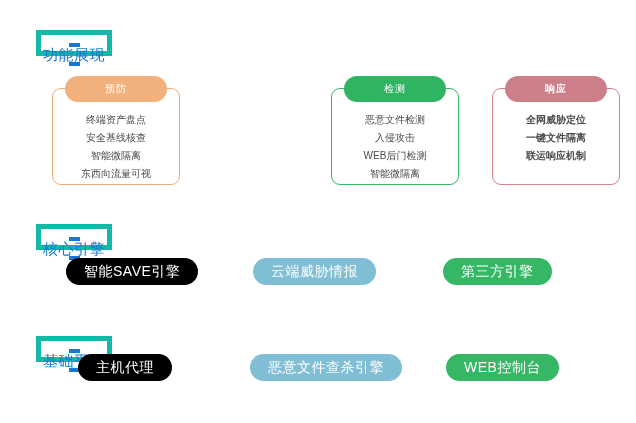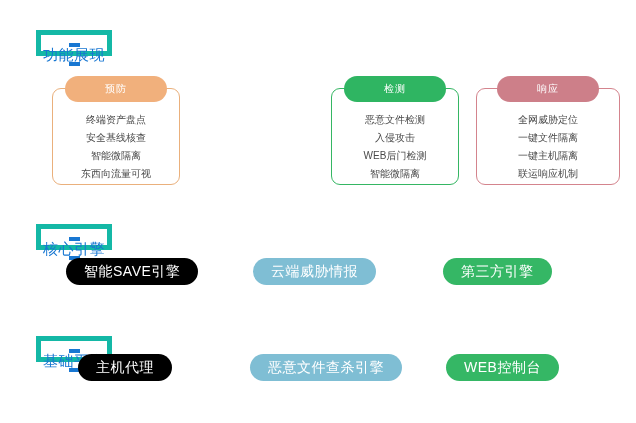--- a/index.html
+++ b/index.html
@@ -98,27 +98,26 @@
     <span class="gap-mask" style="width:62px;"></span>
     <div class="card-pill">检测</div>
     <ul class="card-list">
       <li>恶意文件检测</li>
       <li>入侵攻击</li>
       <li>WEB后门检测</li>
       <li>智能微隔离</li>
     </ul>
   </div>
 
-  <div class="card t-rose" style="left:476px;top:88px;width:144px;height:97px;">
+  <div class="card t-rose" style="left:492px;top:88px;width:128px;height:97px;font-weight:bold;">
     <span class="gap-mask" style="width:62px;"></span>
     <div class="card-pill">响应</div>
     <ul class="card-list">
       <li>全网威胁定位</li>
       <li>一键文件隔离</li>
-      <li>一键主机隔离</li>
       <li>联运响应机制</li>
     </ul>
   </div>
 
   <div class="section-head" style="left:36px;top:224px;">
     <span class="stub"></span>
     <span class="sh-label">核心引擎</span>
     <span class="stub"></span>
   </div>
 

